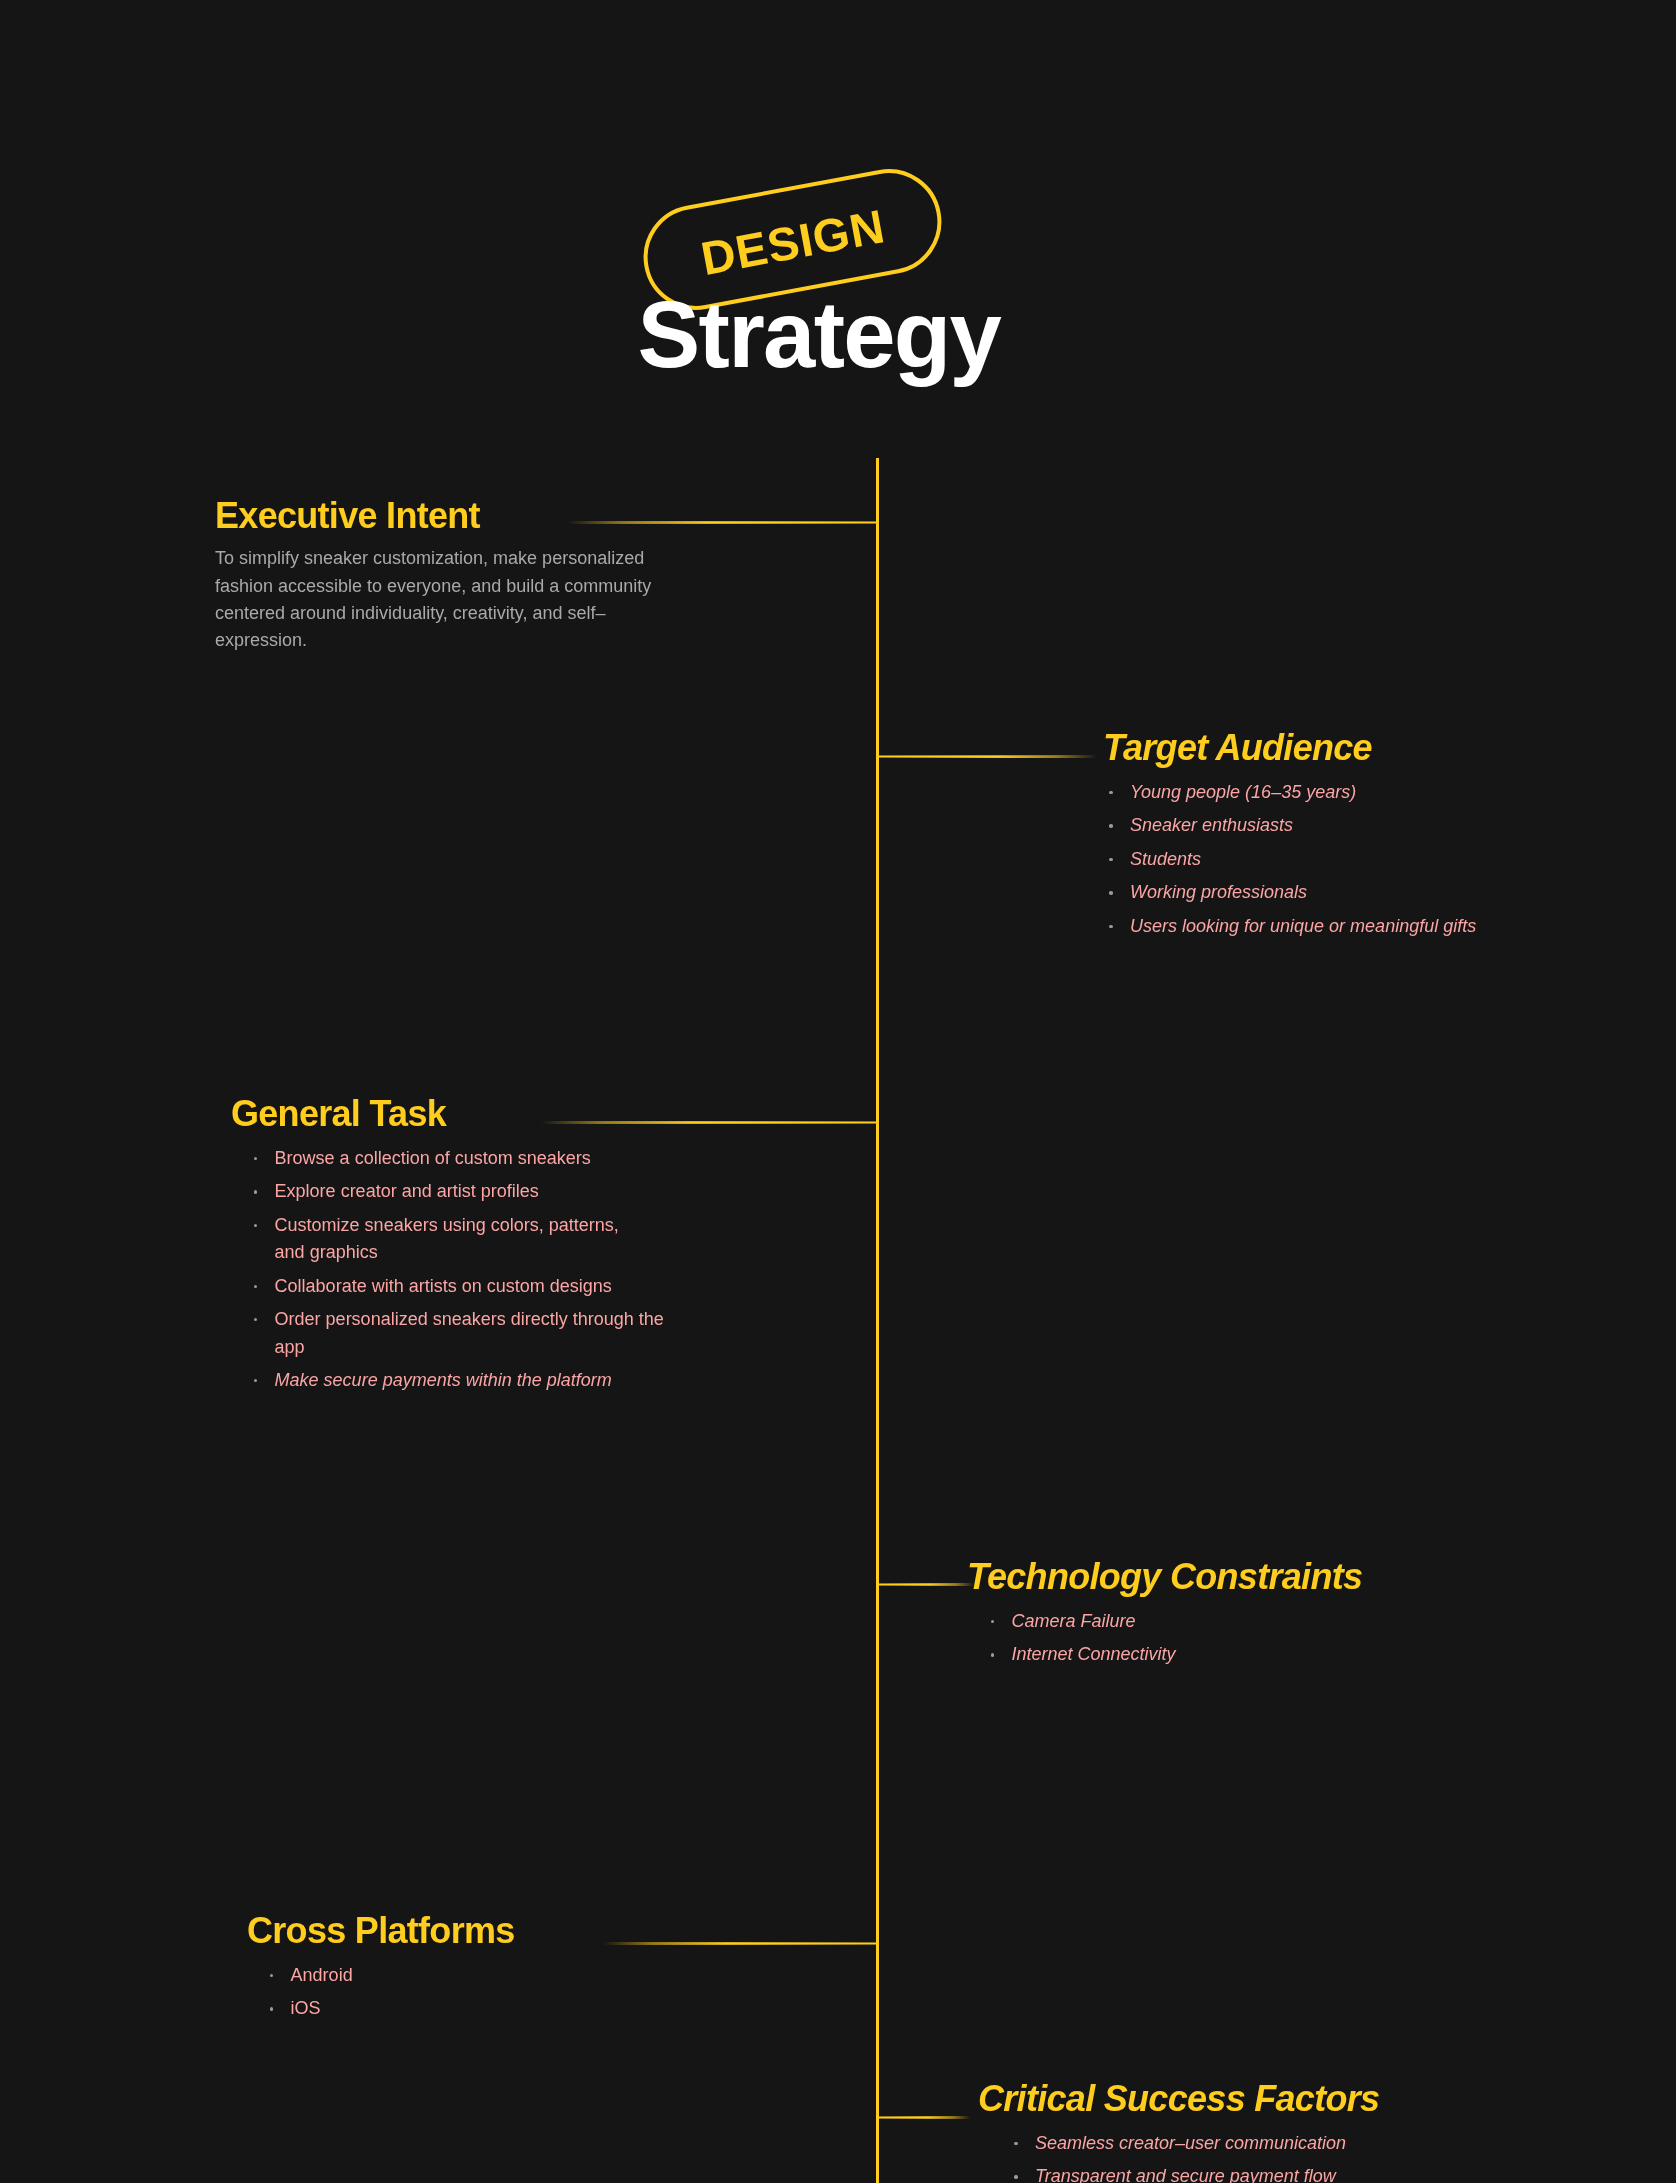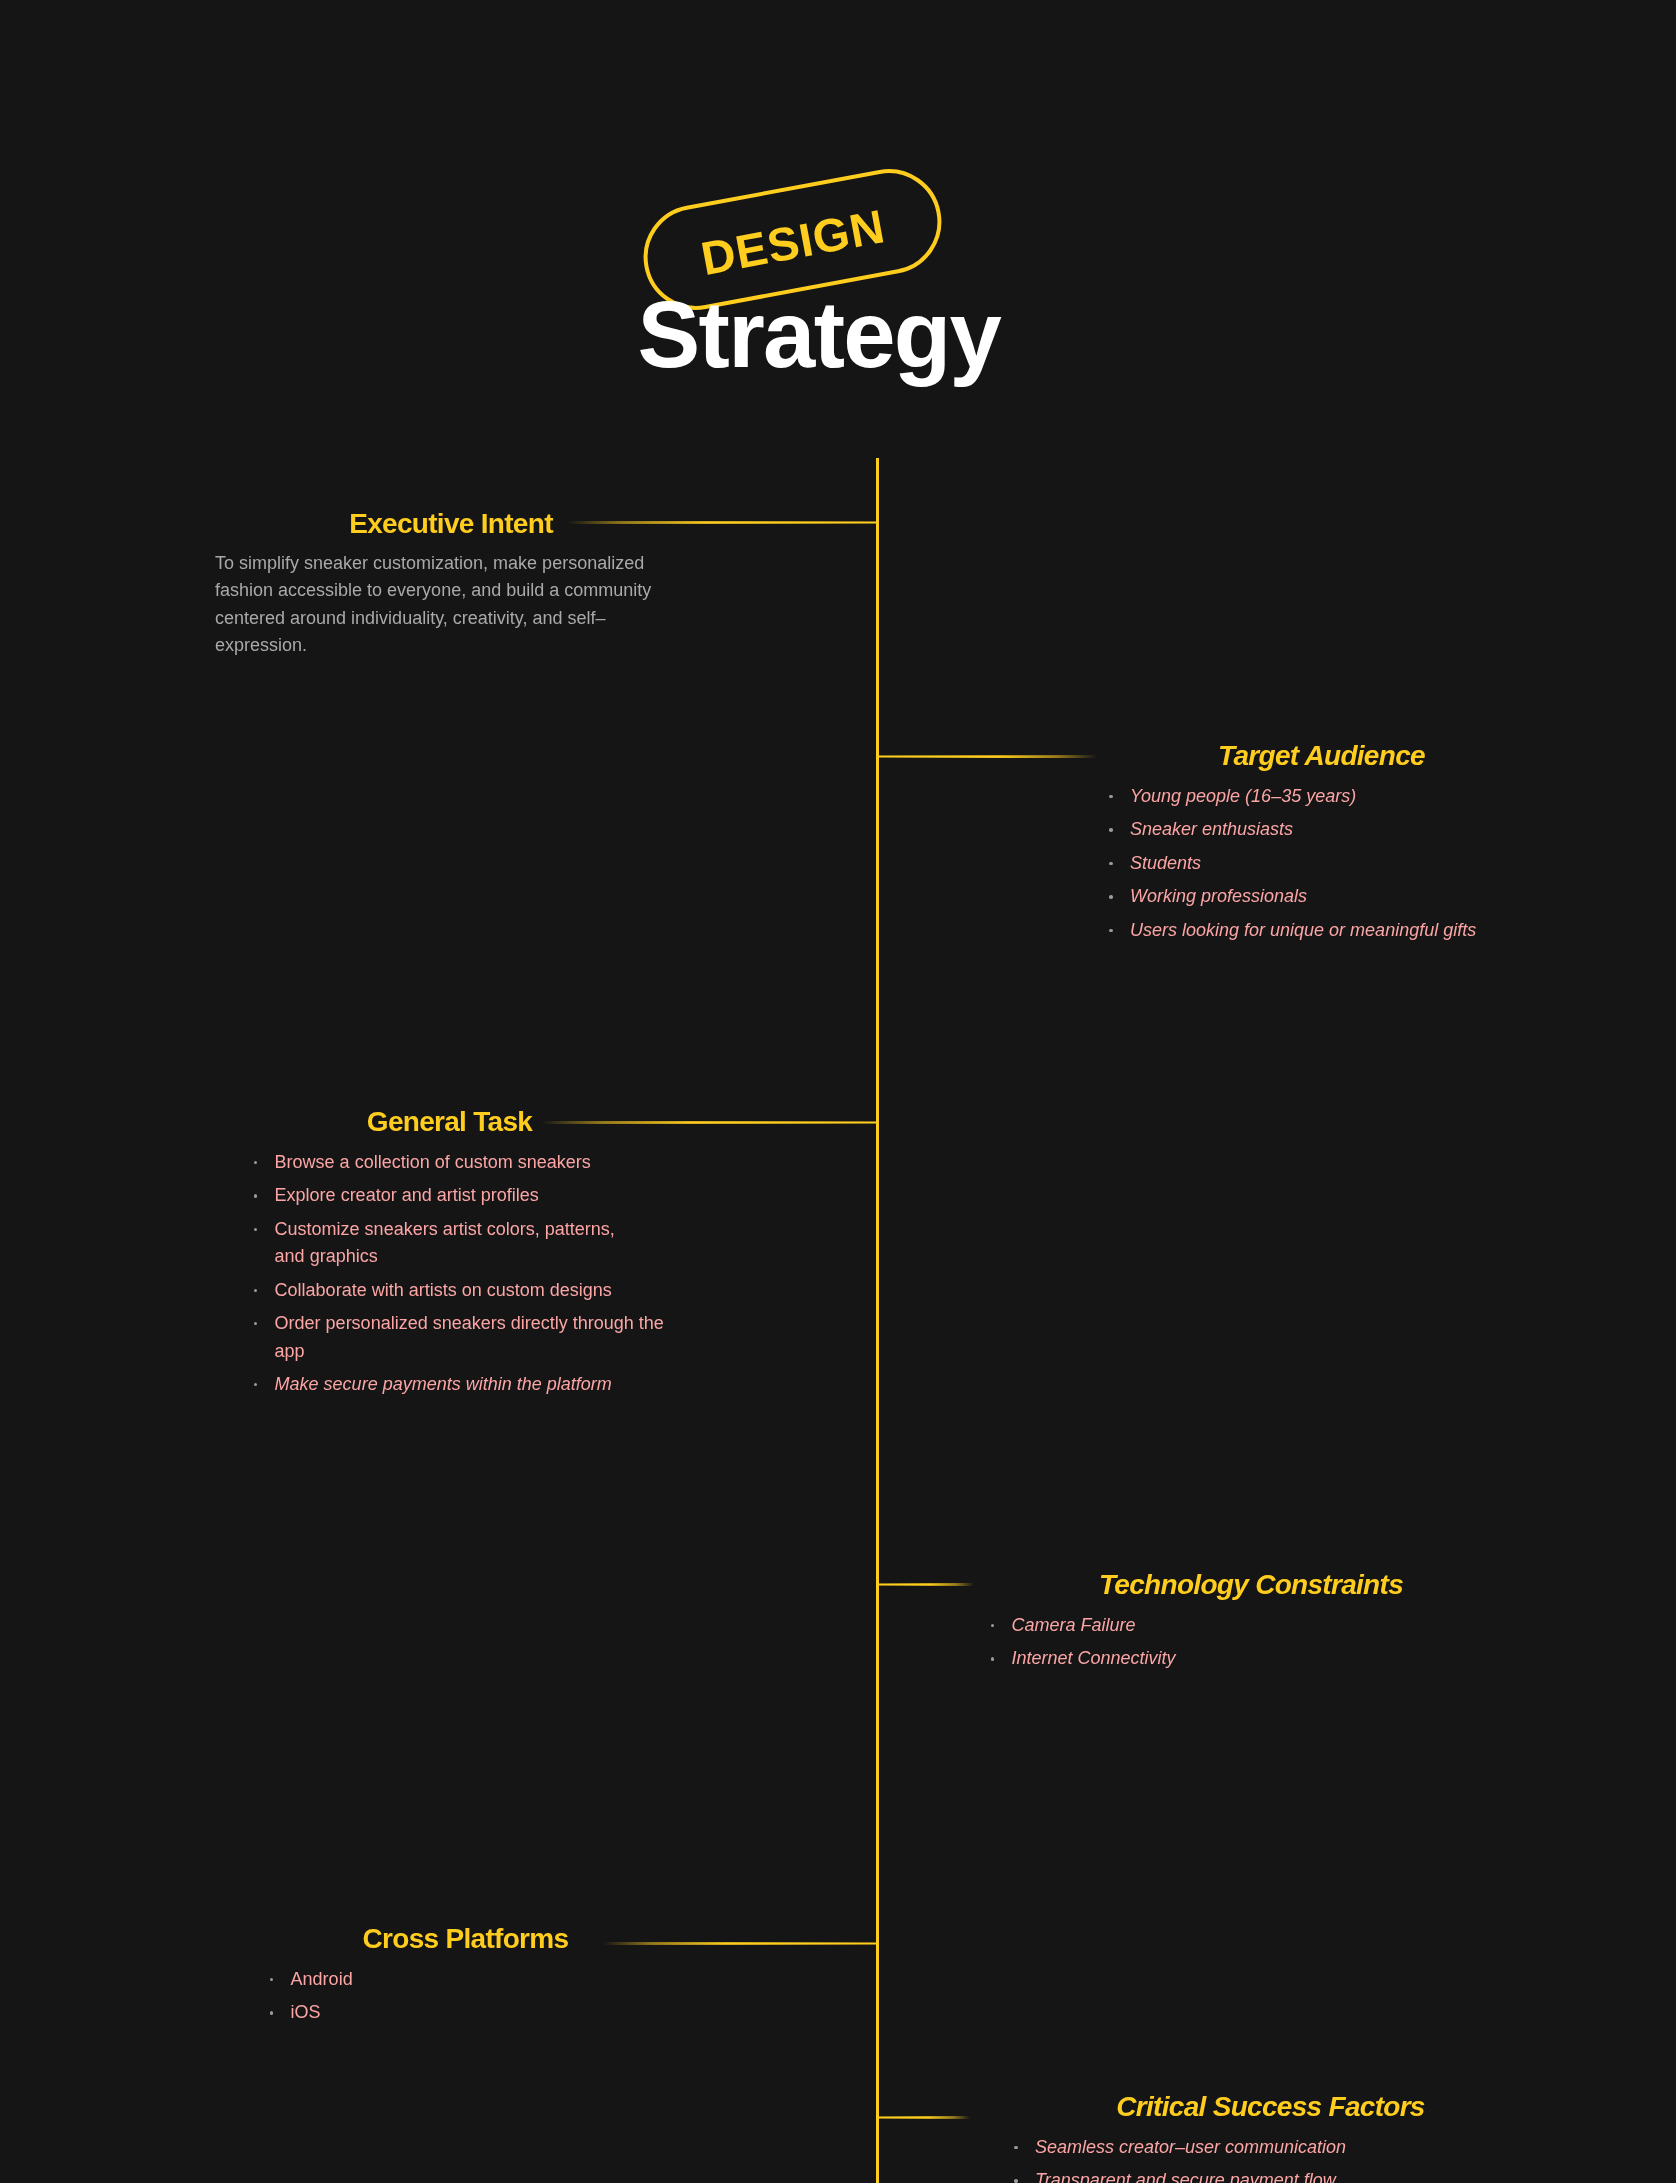--- a/index.html
+++ b/index.html
@@ -86,27 +86,26 @@
   .connector-stub {
     position: absolute;
     width: 3.1px;
     background: #FFCD1E;
   }
 
   
   .section { position: absolute; }
   .section-title {
     color: #FFCD1E;
-    font-size: 28px;
+    font-size: 36px;
     font-weight: 700;
     letter-spacing: -0.7px;
     line-height: 1;
     white-space: nowrap;
-    margin: 12px;
-    text-align: center;
+    margin: 0;
   }
   .section.align-right { text-align: left; font-style: italic; }
 
   .body-text {
     color: #A9A9A9;
     font-size: 18px;
     line-height: 1.52;
     margin: 11.4px 0 0 0;
     font-weight: 400;
   }
@@ -178,21 +177,21 @@
       <li>Working professionals</li>
       <li style="width:389px;">Users looking for unique or meaningful gifts</li>
     </ul>
   </div>
 
   <div class="section" style="left:231px; top:1096px; width:437px;">
     <h2 class="section-title">General Task</h2>
     <ul class="bullet-list" style="margin-left:16.6px;">
       <li>Browse a collection of custom sneakers</li>
       <li>Explore creator and artist profiles</li>
-      <li style="width:362px;">Customize sneakers artist colors, patterns, and graphics</li>
+      <li style="width:362px;">Customize sneakers using colors, patterns, and graphics</li>
       <li style="width:384px;">Collaborate with artists on custom designs</li>
       <li style="width:393px;">Order personalized sneakers directly through the app</li>
       <li style="width:362px;font-style:italic;">Make secure payments within the platform</li>
     </ul>
   </div>
 
   <div class="section align-right" style="left:967px; top:1559px; width:568px;">
     <h2 class="section-title">Technology Constraints</h2>
     <ul class="bullet-list" style="margin-left:17.5px;">
       <li>Camera Failure</li>

